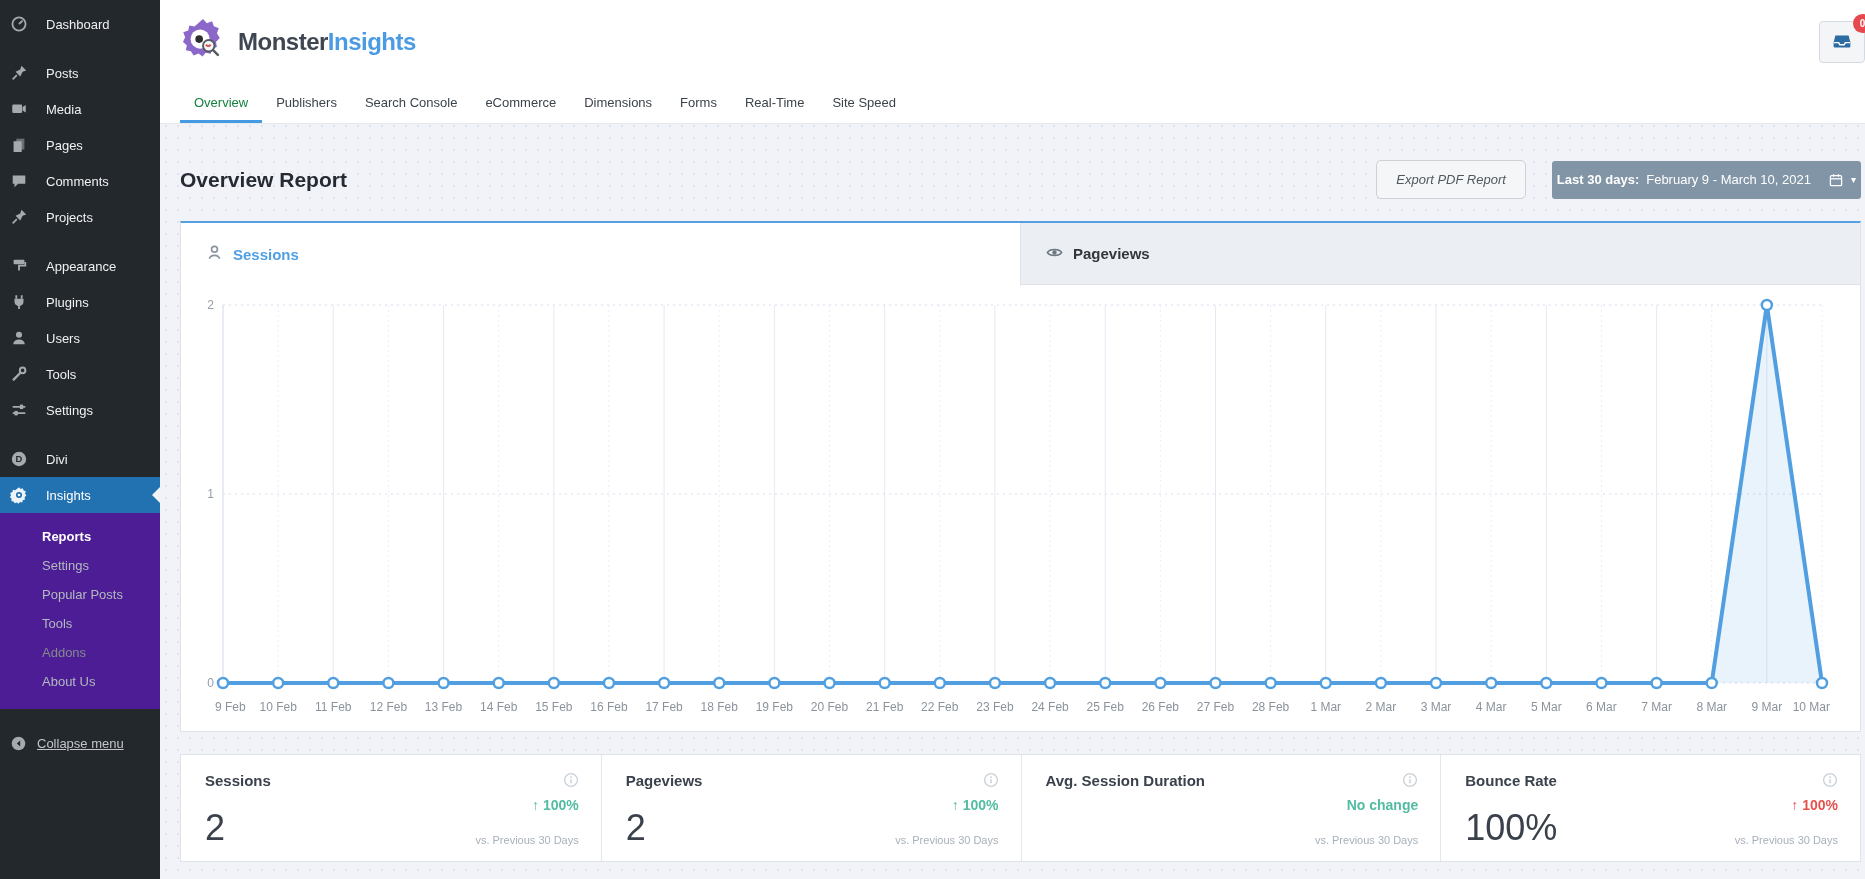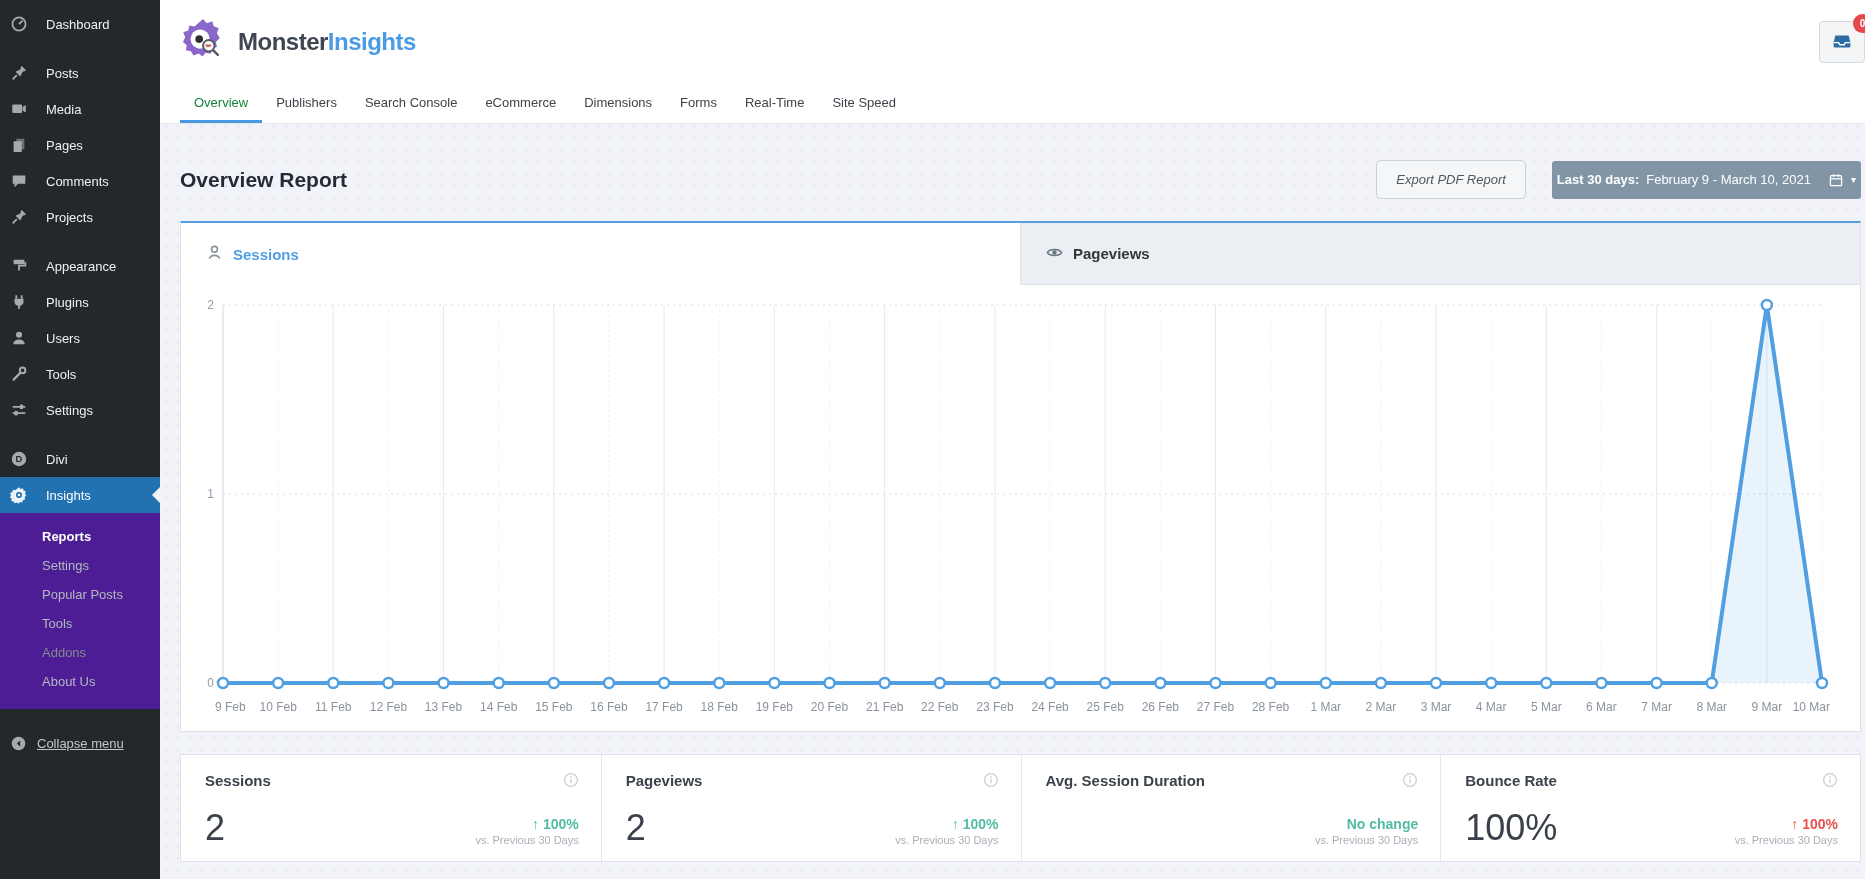--- a/index.html
+++ b/index.html
@@ -64,21 +64,21 @@
   .stat + .stat { border-left:1px solid #e3e7ec; }
   .s-top { display:flex; align-items:flex-start; justify-content:space-between; }
   .s-title { font-size:15px; font-weight:700; color:#3b424c; }
   .s-top svg { width:16px; height:16px; color:#c9d0d7; }
   .s-bottom { display:flex; align-items:flex-end; justify-content:space-between; }
   .s-value { font-size:36px; color:#3a414b; line-height:1; }
   .s-change { text-align:right; }
   .s-pct { font-size:14px; font-weight:600; }
   .s-pct.teal { color:#52bca3; }
   .s-pct.red { color:#e6504e; }
-  .s-vs { font-size:11px; color:#a8b0ba; margin-top:2px; }
+  .s-vs { font-size:11px; color:#a8b0ba; margin-top:21px; }
 </style>
 </head>
 <body>
 
 <aside class="sidebar">
   <nav id="wpMenu" style="padding-top:6px;">
       <div class="mi">
         <span class="ic">
           <svg viewBox="0 0 20 20">
             <circle cx="10" cy="10" r="7.3" fill="none" stroke="currentColor" stroke-width="2"></circle>

